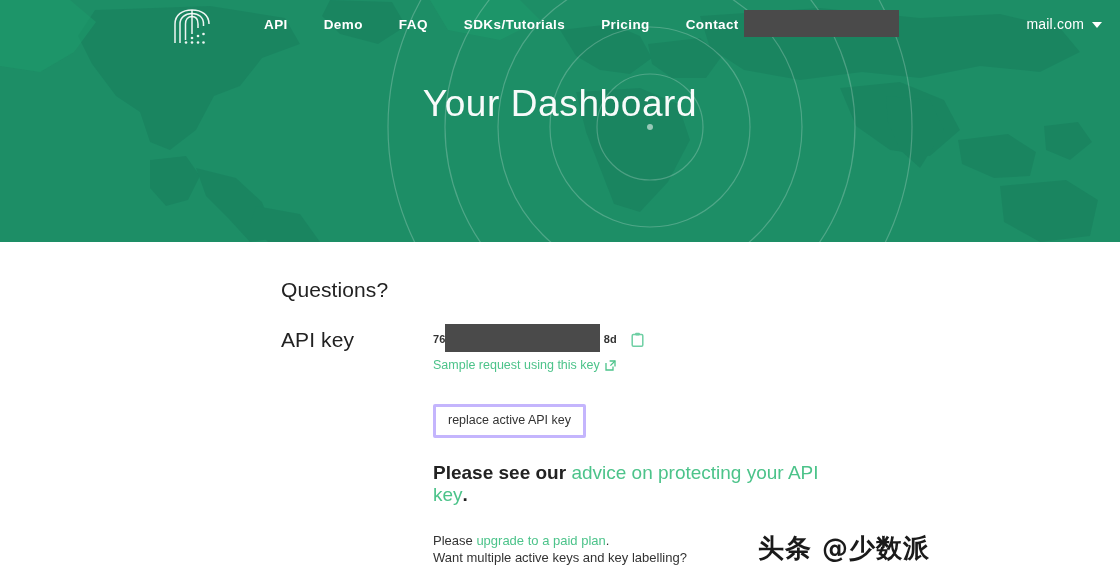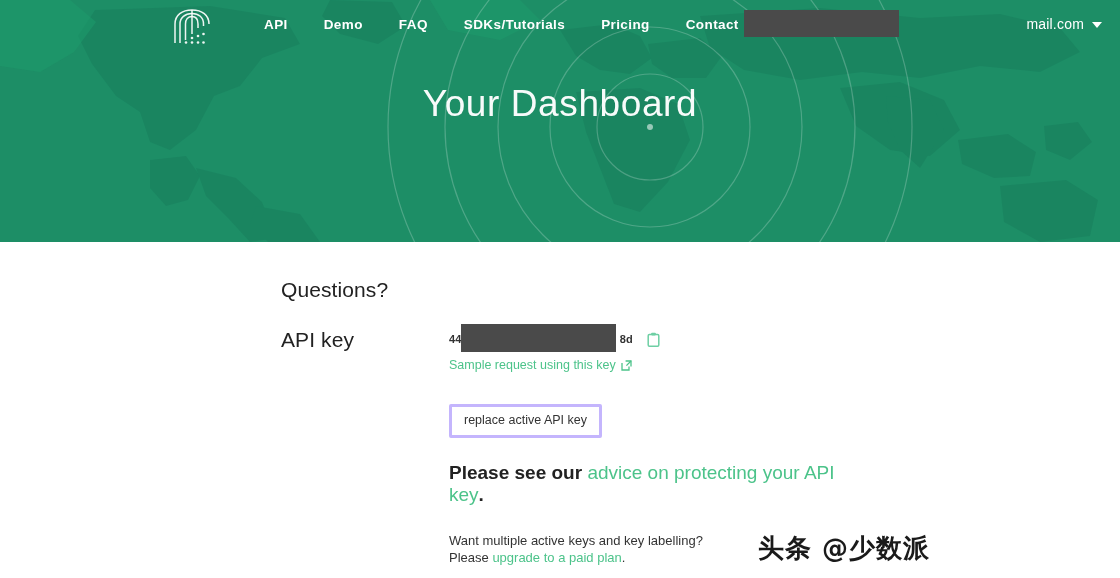--- a/index.html
+++ b/index.html
@@ -125,21 +125,20 @@
 
   
   .content {
     position: relative;
     width: 1120px;
     background: #ffffff;
   }
   .row {
     position: relative;
     display: flex;
-    gap: 16px;
   }
   .col-label {
     width: 152px;
     flex: 0 0 152px;
     padding-left: 281px;
     box-sizing: content-box;
   }
   .section-title {
     font-size: 21px;
     color: #222222;
@@ -352,21 +351,21 @@
       </div>
     </div>
 
     <div class="row" id="apikey-row">
       <div class="col-label">
         <div class="section-title">API key</div>
       </div>
       <div class="col-body">
 
         <div class="key-line">
-          <span class="key-text">44</span>
+          <span class="key-text">76</span>
           <span class="key-text" style="margin-left:158px;">8d</span>
           <span class="redact-key"></span>
           <span class="copy-icon">
             <svg viewBox="0 0 13 15" width="13" height="15">
               <rect x="1.2" y="2.6" width="10.6" height="11.6" rx="1.2" fill="none" stroke="#6ecfa4" stroke-width="1.5"></rect>
               <rect x="4.2" y="0.8" width="4.6" height="2.6" rx="0.8" fill="#6ecfa4"></rect>
             </svg>
           </span>
         </div>
 
@@ -379,22 +378,22 @@
               <path d="M10,1 L5.4,5.6" fill="none" stroke="#4cc38a" stroke-width="1.3"></path>
             </svg>
           </span>
         </div>
 
         <button class="btn-replace">replace active API key</button>
 
         <p class="advice-line"><span class="lead">Please see our </span><a class="link">advice on protecting your API key</a><span class="lead">.</span></p>
 
         <div class="upgrade-block">
+          <div><span>Please </span><a class="link">upgrade to a paid plan</a><span>.</span></div>
           <div>Want multiple active keys and key labelling?</div>
-          <div><span>Please </span><a class="link">upgrade to a paid plan</a><span>.</span></div>
         </div>
 
       </div>
     </div>
   </div>
 
   <div class="watermark">头条 @少数派</div>
 </div>
 
 </body></html>

